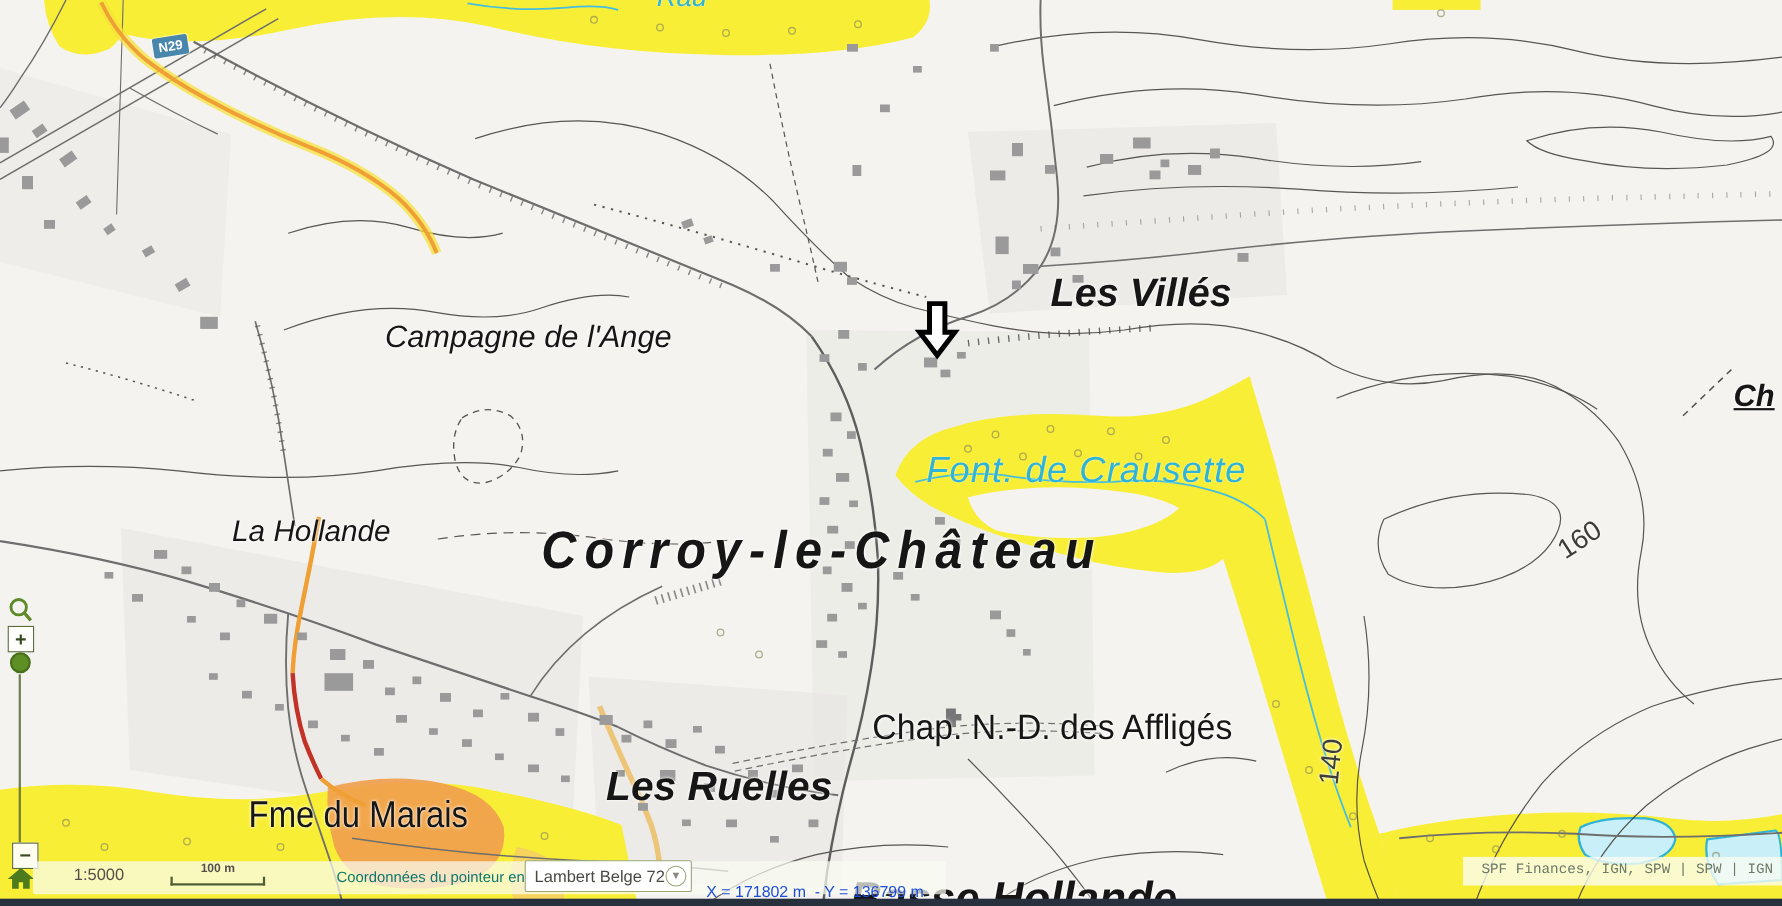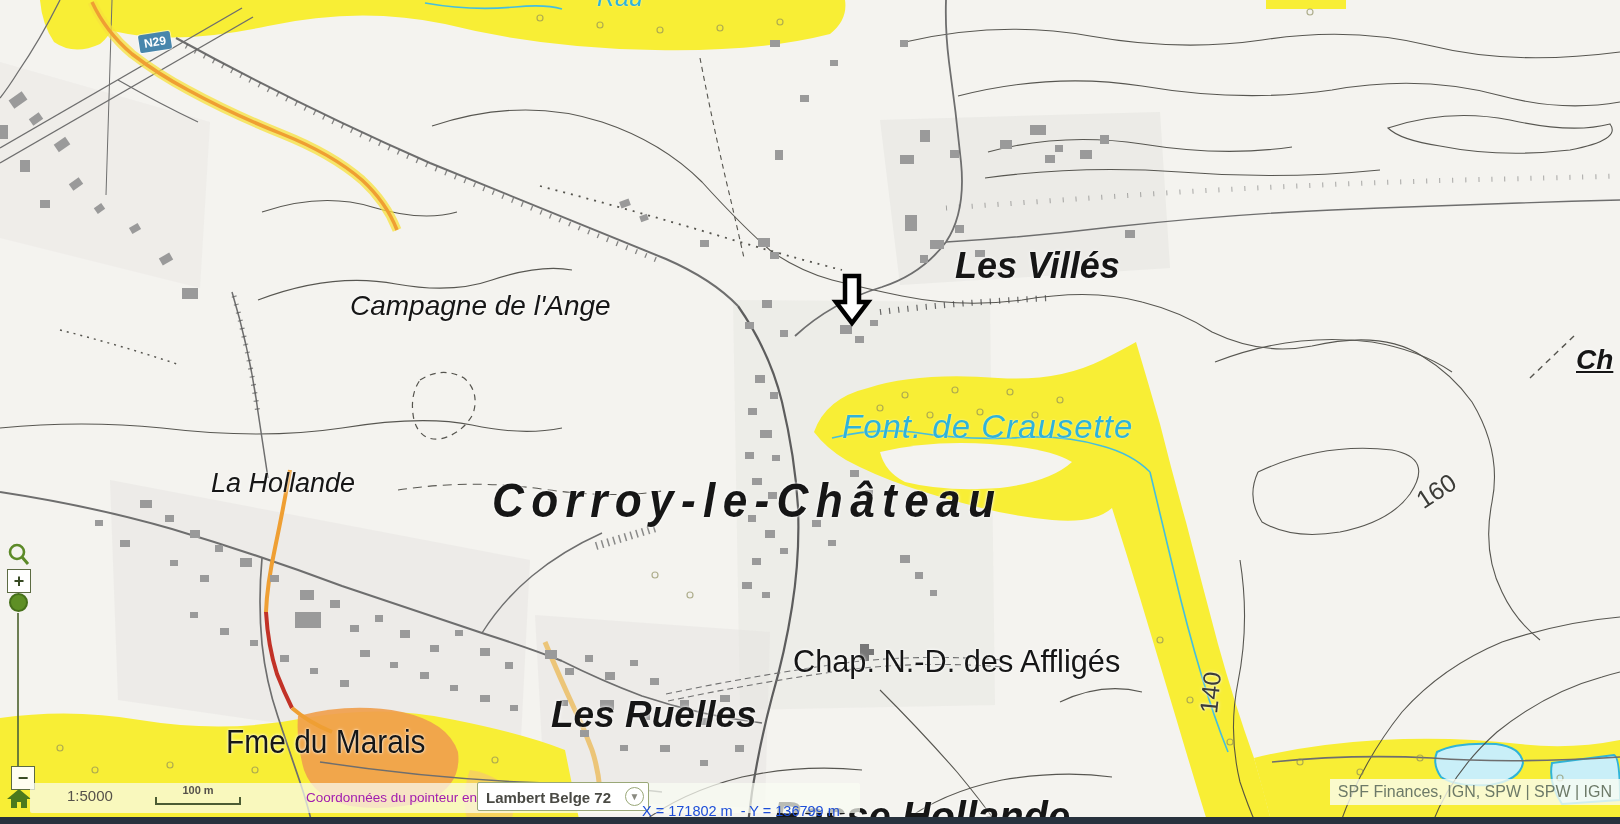--- a/index.html
+++ b/index.html
@@ -30,30 +30,30 @@
   .homebtn{position:absolute;left:7px;top:789px;cursor:pointer;}
   
   .strip{position:absolute;background:rgba(250,252,242,.72);}
   .strip-left{left:30px;top:783px;width:830px;height:30px;border-radius:2px;}
   .strip-right{left:1330px;top:779px;width:290px;height:26px;background:rgba(250,252,242,.8);}
   .scaletxt{position:absolute;left:52px;top:787px;font-size:15px;color:#55514a;margin-left:15px;}
   .scalebar{position:absolute;left:155px;top:797px;width:86px;height:8px;box-sizing:border-box;
     border-left:2px solid #4c5c33;border-right:2px solid #4c5c33;border-bottom:2px solid #4c5c33;}
   .scalebarlbl{position:absolute;left:155px;top:784px;width:86px;text-align:center;
     font-size:11px;color:#55514a;font-weight:bold;}
-  .ptrlbl{position:absolute;left:306px;top:790px;font-size:13.5px;color:#a21caf;}
-  .crs-select{position:absolute;left:477px;top:782px;width:172px;height:29px;box-sizing:border-box;
-    background:#fff;border:1px solid #9aa878;border-radius:2px;cursor:pointer;font-weight:bold;}
+  .ptrlbl{position:absolute;left:306px;top:790px;font-size:13.5px;color:#0f766e;}
+  .crs-select{position:absolute;left:477px;top:782px;width:152px;height:29px;box-sizing:border-box;
+    background:#fff;border:1px solid #9aa878;border-radius:2px;cursor:pointer;}
   .crs-select .val{position:absolute;left:8px;top:6px;font-size:15px;color:#4a4a44;white-space:nowrap;}
   .crs-select .dd{position:absolute;right:4px;top:4px;width:19px;height:19px;border-radius:50%;
     border:1.5px solid #9aa878;box-sizing:border-box;color:#8a8a80;font-size:10px;
     display:flex;align-items:center;justify-content:center;}
   .coords{position:absolute;left:642px;top:789px;font-size:14.5px;color:#1d4ed8;white-space:pre;margin-top:14px;}
   .attrib{position:absolute;left:1330px;top:783px;width:282px;text-align:right;
-    font-size:16px;color:#6d7a68;}
+    font-size:13px;color:#6d7a68;font-family:Liberation Mono, monospace;}
   .bottom-edge{position:absolute;left:0;top:817px;width:1620px;height:7px;background:#27313d;}
 </style>
 </head>
 <body>
 
 <div class="viewport">
 
   <svg id="map-svg" width="1620" height="824" viewBox="0 0 1620 824">
     <rect width="1620" height="824" fill="#f4f3ef"></rect>
 

